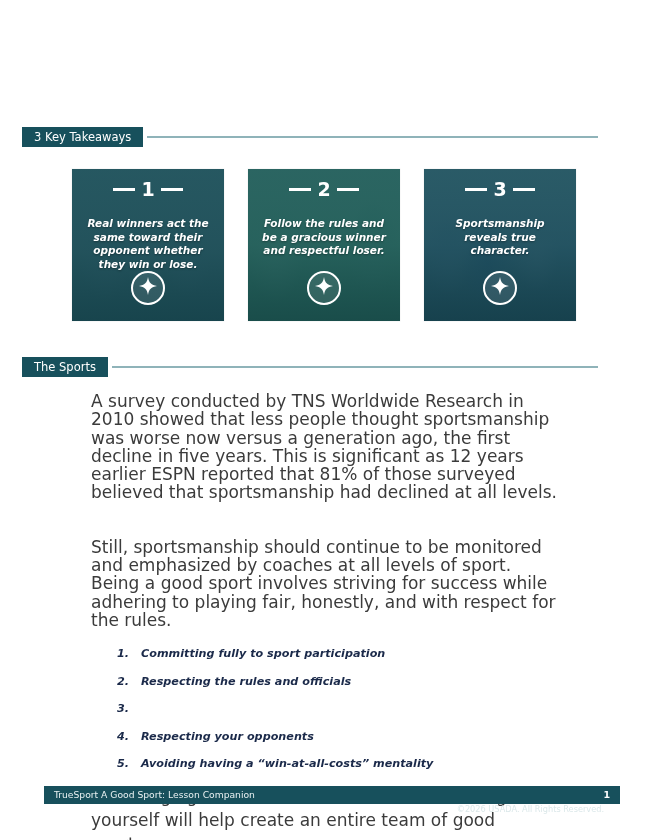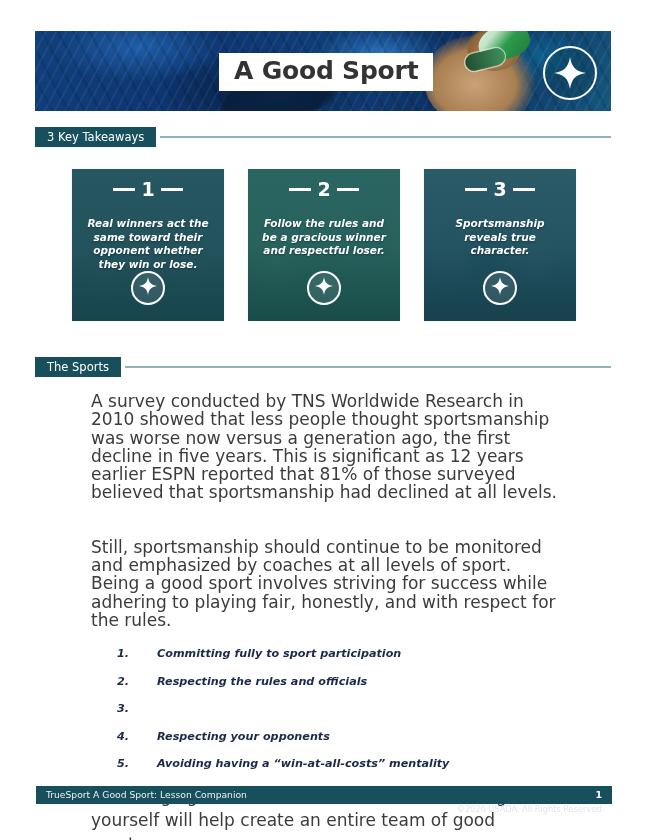--- a/index.html
+++ b/index.html
@@ -85,21 +85,21 @@
     border:2.5px solid #ffffff;
     display:flex;align-items:center;justify-content:center;
   }
   .star4{
     width:32px;height:32px;position:relative;
   }
   .star4 svg{display:block;}
 
   
   .sec{
-    position:absolute;left:35px;width:576px;height:20px;
+    position:absolute;left:22px;width:576px;height:20px;
     display:flex;align-items:center;
   }
   .sec-tag{
     background:#17505c;color:#ffffff;
     font-size:11.5px;line-height:20px;height:20px;
     padding:0 12px 0 12px;
     white-space:nowrap;
     font-family:"DejaVu Sans", sans-serif;
   }
   .sec-rule{
@@ -199,26 +199,25 @@
     width:24px;flex:none;
     color:#1b2a4a;font-style:italic;font-weight:bold;
     font-size:11.2px;line-height:15px;
     padding-left:26px;
     font-family:"DejaVu Sans", sans-serif;
   }
   .li-text{
     color:#1b2a4a;font-style:italic;font-weight:bold;
     font-size:11.2px;line-height:15px;
     font-family:"DejaVu Sans", sans-serif;
-    margin-left:16px;
   }
 
   
   .footer-bar{
-    position:absolute;left:36px;top:786px;width:576px;height:18px;
+    position:absolute;left:44px;top:786px;width:576px;height:18px;
     background:#17505c;
     display:flex;align-items:center;justify-content:space-between;
     padding:0 10px;box-sizing:border-box;
   }
   .footer-left{
     color:#e9f1f2;font-size:9.2px;line-height:18px;
     font-family:"DejaVu Sans", sans-serif;
   }
   .footer-right{
     color:#ffffff;font-size:9.5px;font-weight:bold;line-height:18px;
@@ -229,40 +228,20 @@
     color:#cfe0e2;font-size:8.2px;
     font-family:"DejaVu Sans", sans-serif;
     opacity:.75;
   }
 </style>
 </head>
 <body>
 
 <div class="page">
 
-  <div class="banner">
-    <div class="banner-photo"></div>
-    <div class="swimmer-arm"></div>
-    <div class="swimmer-body"></div>
-    <div class="swimmer-head"></div>
-    <div class="swim-cap"></div>
-    <div class="goggles"></div>
-
-    <div class="banner-title-box">
-      <span>A Good Sport</span>
-    </div>
-
-    <div class="logo-circle">
-      <span class="star4">
-        <svg width="32" height="32" viewBox="0 0 32 32" aria-hidden="true">
-          <path d="M16 0 C17.6 10.2 21.8 14.4 32 16 C21.8 17.6 17.6 21.8 16 32 C14.4 21.8 10.2 17.6 0 16 C10.2 14.4 14.4 10.2 16 0 Z" fill="#ffffff"></path>
-        </svg>
-      </span>
-    </div>
-  </div>
 
   <div class="sec" id="sec-takeaways">
     <div class="sec-tag">3 Key Takeaways</div>
     <div class="sec-rule"></div>
   </div>
 
   <div class="cards">
 
     <div class="card" id="card-1">
       <div class="card-photo"></div>

